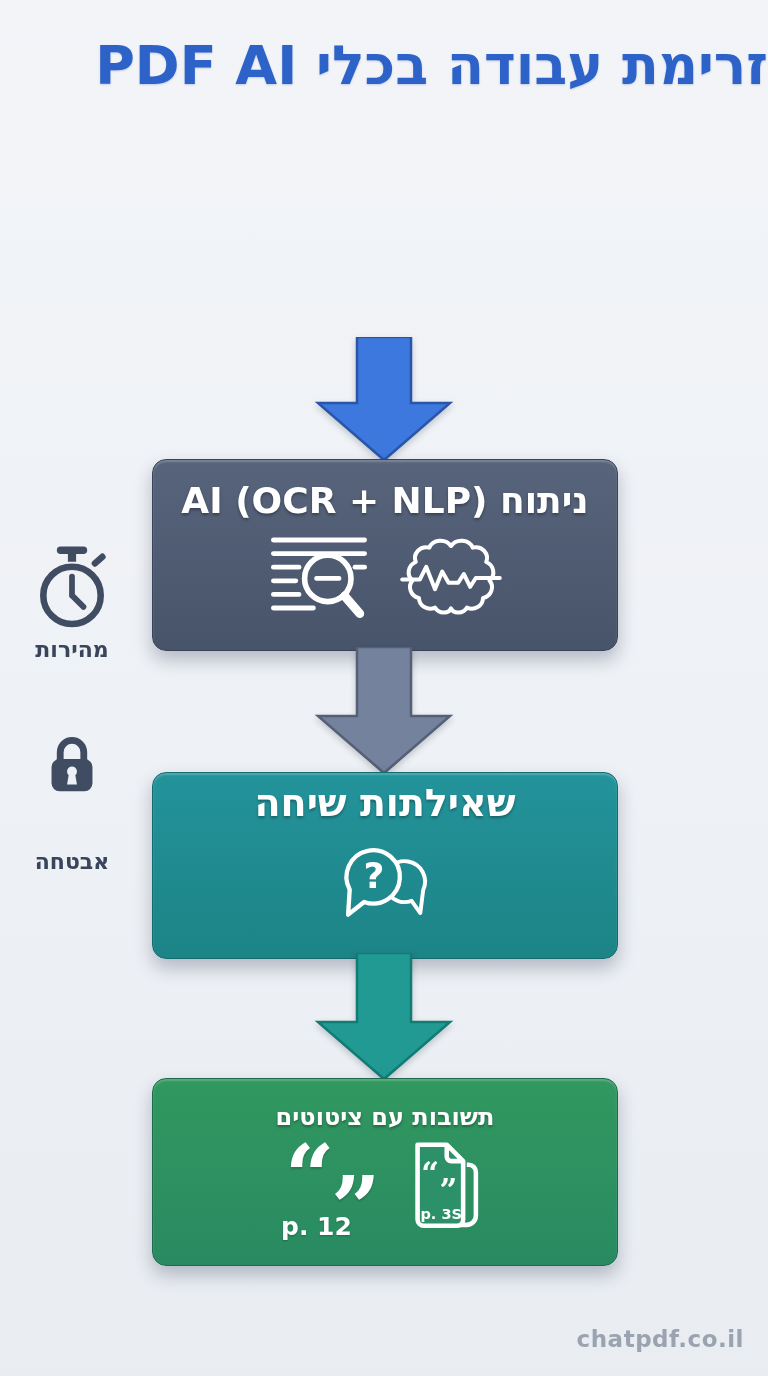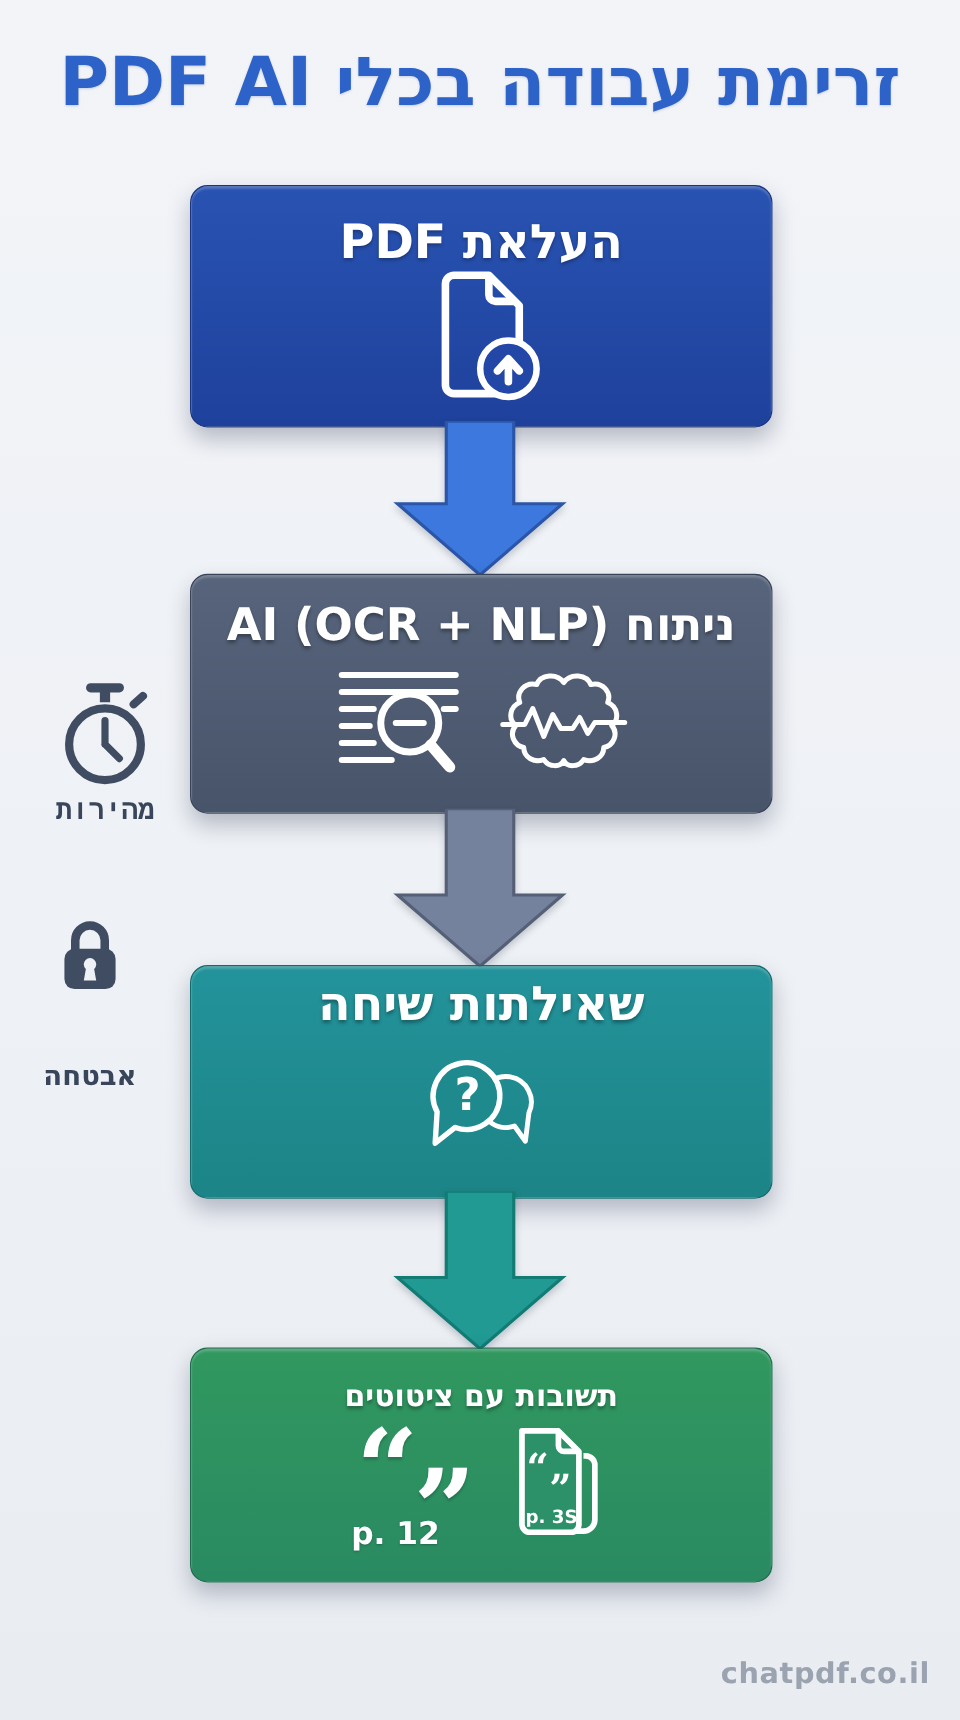--- a/index.html
+++ b/index.html
@@ -2,21 +2,21 @@
 <html lang="he"><head>
 <meta charset="utf-8">
 <style>
   html,body { margin:0; padding:0; background:#dfe3e9; }
   .stage {
     position:relative; width:768px; height:1376px; overflow:hidden;
     background:linear-gradient(180deg,#f2f4f8 0%, #eef1f5 55%, #e9edf2 100%);
     font-family:"DejaVu Sans", sans-serif;
   }
   .title {
-    position:absolute; top:34px; left:0; right:0; text-align:center;
+    position:absolute; top:34px; left:0; right:0; 
     direction:rtl; font-size:54px; font-weight:bold; color:#2d63c8;
     text-shadow:0 1px 2px rgba(40,70,140,.22);
   }
   .step {
     position:absolute; left:152px; width:464px; border-radius:14px;
     display:flex; flex-direction:column; align-items:center;
     box-shadow:0 9px 18px rgba(30,40,70,.28), inset 0 2px 2px rgba(255,255,255,.22);
     color:#fff;
   }
   .step-label {
@@ -28,21 +28,21 @@
   #box-chat     { top:772px;  height:185px; background:linear-gradient(180deg,#23939b,#1c8486); border:1px solid #136b6e; }
   #box-answers  { top:1078px; height:186px; background:linear-gradient(180deg,#31985f,#298a62); border:1px solid #1d6b4c; }
   #box-upload   .step-label { margin-top:22px; font-size:38px; }
   #box-analysis .step-label { margin-top:20px; font-size:36px; }
   #box-chat     .step-label { margin-top:8px; font-size:38px; }
   #box-answers  .step-label { margin-top:24px; font-size:24px; }
   .icon-row { display:flex; align-items:center; gap:28px; margin-top:10px; }
   .arrow { position:absolute; filter:drop-shadow(0 3px 3px rgba(20,30,60,.22)); }
   .badge { position:absolute; width:104px; display:flex; flex-direction:column; align-items:center; }
   .badge-label { margin-top:6px; font-size:22px; font-weight:bold; color:#39455a; direction:rtl; }
-  #badge-speed    { left:32px; top:545px;font-family:Liberation Mono, monospace; }
+  #badge-speed    { left:20px; top:545px; }
   #badge-security { left:20px; top:731px;gap:46px; }
   .quotes-group { position:relative; width:102px; height:102px; }
   .bq {
     position:absolute; color:#fff; font-family:"DejaVu Serif", serif;
     font-size:86px; font-weight:bold; line-height:1;
     text-shadow:0 2px 2px rgba(0,0,0,.18);
   }
   .bq-open  { left:0;   top:-4px; }
   .bq-close { left:46px; top:28px; }
   .page-ref {
@@ -54,29 +54,20 @@
     color:#9aa3af; letter-spacing:.5px;font-weight:bold;
   }
 </style>
 </head>
 <body>
 
 <div class="stage">
 
   <div class="title">זרימת עבודה בכלי PDF AI</div>
 
-  <div class="step" id="box-upload">
-    <div class="step-label">העלאת PDF</div>
-    <svg width="96" height="106" viewBox="0 0 110 122">
-      <path d="M30 6 h32 l28 28 v73 a8 8 0 0 1 -8 8 H30 a8 8 0 0 1 -8 -8 V14 a8 8 0 0 1 8 -8 z" fill="none" stroke="#fff" stroke-width="7" stroke-linejoin="round"></path>
-      <path d="M62 7 v17 a6 6 0 0 0 6 6 h17" fill="none" stroke="#fff" stroke-width="7" stroke-linejoin="round"></path>
-      <circle cx="80" cy="92" r="26" fill="#2247a6" stroke="#fff" stroke-width="6"></circle>
-      <path d="M80 104 V 84 M70 94 l10 -11 l10 11" fill="none" stroke="#fff" stroke-width="7" stroke-linecap="round" stroke-linejoin="round"></path>
-    </svg>
-  </div>
 
   <svg class="arrow" style="left:314px; top:337px;" width="140" height="125" viewBox="0 0 140 125">
     <polygon points="43,0 97,0 97,66 136,66 70,123 4,66 43,66" fill="#3c78de" stroke="#2b56a8" stroke-width="2.5"></polygon>
   </svg>
 
   <div class="step" id="box-analysis">
     <div class="step-label">ניתוח AI (OCR + NLP)</div>
     <div class="icon-row">
       <svg width="104" height="94" viewBox="0 0 130 115">
         <g stroke="#fff" stroke-width="6" stroke-linecap="round" fill="none">

